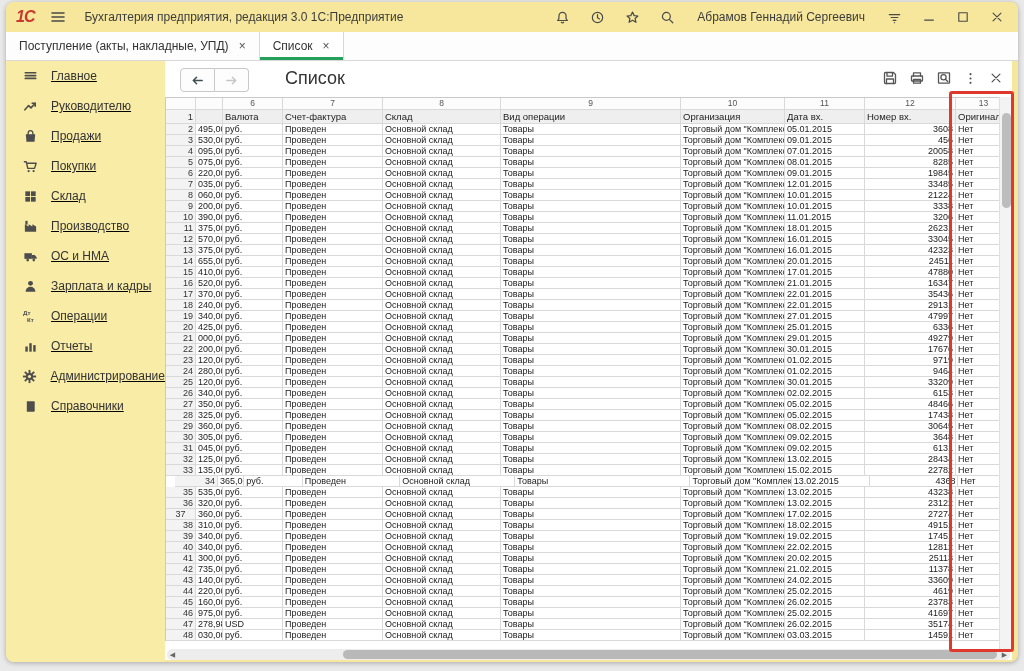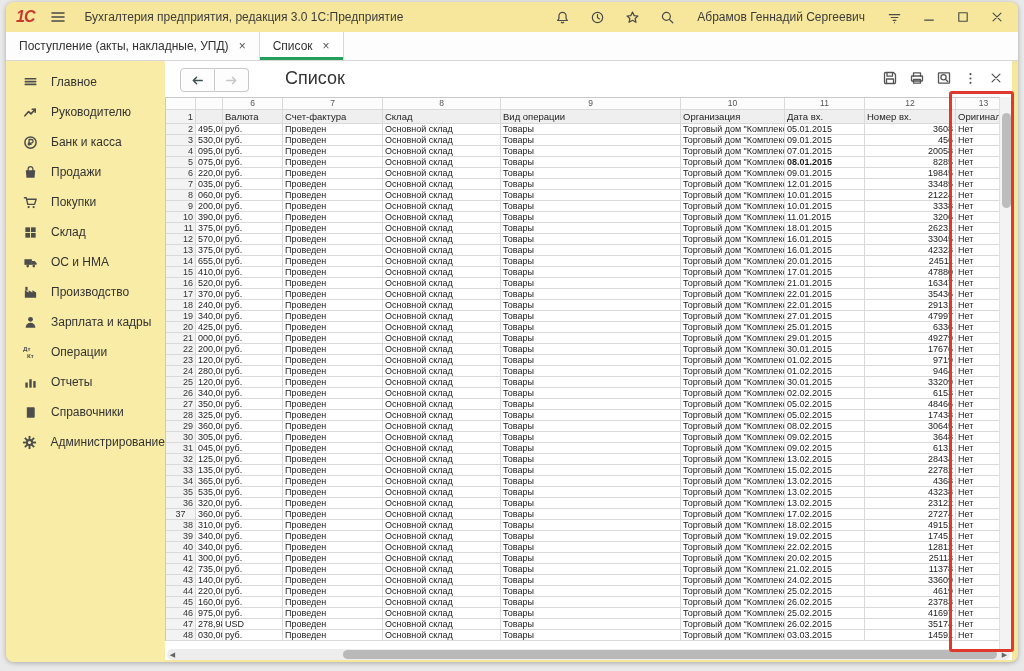--- a/index.html
+++ b/index.html
@@ -19,21 +19,21 @@
   
   .tabbar{position:absolute;left:0;top:30px;width:100%;height:28px;background:#fdfdfd;
     border-bottom:1px solid #d8d8d8;display:flex;align-items:stretch;}
   .tab{display:flex;align-items:center;gap:8px;padding:0 13px;font-size:12px;color:#333;
     border-right:1px solid #d8d8d8;position:relative;cursor:pointer;background:#fdfdfd;}
   .tab.active{background:#fff;}
   .tab.active::after{content:"";position:absolute;left:0;right:0;bottom:0;height:3px;background:#24a05a;}
   .tab .x{color:#555;font-size:12px;line-height:12px;margin-left:2px;}
   
   .bodyarea{position:absolute;left:0;top:59px;width:100%;height:601px;}
-  .sidebar{position:absolute;left:0;top:0;width:159px;height:100%;background:#f8eca6;padding-top:6px;box-sizing:border-box;}
+  .sidebar{position:absolute;left:0;top:0;width:159px;height:100%;background:#f8eca6;box-sizing:border-box;text-decoration:underline;}
   .side-item{height:30px;display:flex;align-items:center;padding-left:16px;cursor:pointer;}
   .side-item .ic{width:16px;height:16px;display:flex;align-items:center;justify-content:center;}
   .side-item .lbl{margin-left:13px;font-size:12px;color:#333;white-space:nowrap;}
   .main{position:absolute;left:159px;top:0;width:847px;height:599px;background:#fff;}
   
   .ctoolbar{position:absolute;left:0;top:0;width:100%;height:36px;background:#fff;}
   .navgrp{position:absolute;left:15px;top:7px;display:flex;}
   .navbtn{width:33px;height:22px;background:#fdfdfd;border:1px solid #c9c9c9;display:flex;
     align-items:center;justify-content:center;cursor:pointer;}
   .navbtn.back{border-radius:4px 0 0 4px;}
@@ -151,29 +151,20 @@
             <svg width="15" height="15" viewBox="0 0 16 16" fill="none" stroke="#4a4a4a" stroke-width="1.3" stroke-linecap="round" stroke-linejoin="round">
               <path d="M2 11.5 6 7l2.5 2.5L13 4.5" stroke="#4d4d4d" stroke-width="1.7"></path>
               <path d="M9.8 4.5H13v3.2" stroke="#4d4d4d" stroke-width="1.7"></path>
             </svg>
           </span>
           <span class="lbl">Руководителю</span>
         </div>
         <div class="side-item">
           <span class="ic">
             <svg width="15" height="15" viewBox="0 0 16 16" fill="none" stroke="#4a4a4a" stroke-width="1.3" stroke-linecap="round" stroke-linejoin="round">
-              <circle cx="8" cy="8" r="6" stroke="#4d4d4d" stroke-width="1.6"></circle>
-              <path d="M6.5 11V4.8h2.4a1.9 1.9 0 0 1 0 3.8H5.6M5.6 10h3" stroke="#4d4d4d" stroke-width="1.4"></path>
-            </svg>
-          </span>
-          <span class="lbl">Банк и касса</span>
-        </div>
-        <div class="side-item">
-          <span class="ic">
-            <svg width="15" height="15" viewBox="0 0 16 16" fill="none" stroke="#4a4a4a" stroke-width="1.3" stroke-linecap="round" stroke-linejoin="round">
               <path d="M3 5.5h10l-.7 8H3.7z" fill="#4d4d4d" stroke="none"></path>
               <path d="M5.5 7V4.2a2.5 2.5 0 0 1 5 0V7" stroke="#4d4d4d" stroke-width="1.4"></path>
             </svg>
           </span>
           <span class="lbl">Продажи</span>
         </div>
         <div class="side-item">
           <span class="ic">
             <svg width="15" height="15" viewBox="0 0 16 16" fill="none" stroke="#4a4a4a" stroke-width="1.3" stroke-linecap="round" stroke-linejoin="round">
               <path d="M1.5 3h2l1.6 7h7.2l1.7-5.5H4" stroke="#4d4d4d" stroke-width="1.5"></path>
@@ -192,36 +183,36 @@
                 <rect x="2.5" y="8.5" width="5" height="5"></rect>
                 <rect x="8.5" y="8.5" width="5" height="5"></rect>
               </g>
             </svg>
           </span>
           <span class="lbl">Склад</span>
         </div>
         <div class="side-item">
           <span class="ic">
             <svg width="15" height="15" viewBox="0 0 16 16" fill="none" stroke="#4a4a4a" stroke-width="1.3" stroke-linecap="round" stroke-linejoin="round">
+              <path d="M2 13.5V5.5l4 2.5V5.5l4 2.5V5.5l4 2.5v5.5z" fill="#4d4d4d" stroke="none"></path>
+              <rect x="2.5" y="2" width="2.4" height="4" fill="#4d4d4d" stroke="none"></rect>
+            </svg>
+          </span>
+          <span class="lbl">Производство</span>
+        </div>
+        <div class="side-item">
+          <span class="ic">
+            <svg width="15" height="15" viewBox="0 0 16 16" fill="none" stroke="#4a4a4a" stroke-width="1.3" stroke-linecap="round" stroke-linejoin="round">
               <rect x="1.5" y="4.5" width="8" height="6" fill="#4d4d4d" stroke="none"></rect>
               <path d="M9.5 6.5h3l2 2.2v1.8h-5z" fill="#4d4d4d" stroke="none"></path>
               <circle cx="5" cy="11.8" r="1.4" fill="#4d4d4d" stroke="none"></circle>
               <circle cx="11.5" cy="11.8" r="1.4" fill="#4d4d4d" stroke="none"></circle>
             </svg>
           </span>
           <span class="lbl">ОС и НМА</span>
-        </div>
-        <div class="side-item">
-          <span class="ic">
-            <svg width="15" height="15" viewBox="0 0 16 16" fill="none" stroke="#4a4a4a" stroke-width="1.3" stroke-linecap="round" stroke-linejoin="round">
-              <path d="M2 13.5V5.5l4 2.5V5.5l4 2.5V5.5l4 2.5v5.5z" fill="#4d4d4d" stroke="none"></path>
-              <rect x="2.5" y="2" width="2.4" height="4" fill="#4d4d4d" stroke="none"></rect>
-            </svg>
-          </span>
-          <span class="lbl">Производство</span>
         </div>
         <div class="side-item">
           <span class="ic">
             <svg width="15" height="15" viewBox="0 0 16 16" fill="none" stroke="#4a4a4a" stroke-width="1.3" stroke-linecap="round" stroke-linejoin="round">
               <circle cx="8" cy="4.6" r="2.6" fill="#4d4d4d" stroke="none"></circle>
               <path d="M2.8 13.5a5.2 5.2 0 0 1 10.4 0z" fill="#4d4d4d" stroke="none"></path>
             </svg>
           </span>
           <span class="lbl">Зарплата и кадры</span>
         </div>
@@ -238,44 +229,44 @@
           <span class="ic">
             <svg width="15" height="15" viewBox="0 0 16 16" fill="none" stroke="#4a4a4a" stroke-width="1.3" stroke-linecap="round" stroke-linejoin="round">
               <g fill="#4d4d4d" stroke="none">
                 <rect x="2.5" y="8" width="2.6" height="5.5"></rect>
                 <rect x="6.7" y="4.5" width="2.6" height="9"></rect>
                 <rect x="10.9" y="6.5" width="2.6" height="7"></rect>
               </g>
             </svg>
           </span>
           <span class="lbl">Отчеты</span>
-        </div>
-        <div class="side-item">
-          <span class="ic">
-            <svg width="15" height="15" viewBox="0 0 16 16" fill="none" stroke="#4a4a4a" stroke-width="1.3" stroke-linecap="round" stroke-linejoin="round">
-              <path d="M3.5 2.5h8a1 1 0 0 1 1 1v9a1 1 0 0 1-1 1h-8z" fill="#4d4d4d" stroke="none"></path>
-              <path d="M3.5 2.5v11" stroke="#f8eca6" stroke-width="1"></path>
-            </svg>
-          </span>
-          <span class="lbl">Справочники</span>
         </div>
         <div class="side-item">
           <span class="ic">
             <svg width="15" height="15" viewBox="0 0 16 16">
               <g fill="#4d4d4d">
                 <rect x="7" y="1" width="2" height="14"></rect>
                 <rect x="7" y="1" width="2" height="14" transform="rotate(45 8 8)"></rect>
                 <rect x="7" y="1" width="2" height="14" transform="rotate(90 8 8)"></rect>
                 <rect x="7" y="1" width="2" height="14" transform="rotate(135 8 8)"></rect>
               </g>
               <circle cx="8" cy="8" r="3.8" fill="#4d4d4d"></circle>
               <circle cx="8" cy="8" r="1.7" fill="#f8eca6"></circle>
             </svg>
           </span>
           <span class="lbl">Администрирование</span>
+        </div>
+        <div class="side-item">
+          <span class="ic">
+            <svg width="15" height="15" viewBox="0 0 16 16" fill="none" stroke="#4a4a4a" stroke-width="1.3" stroke-linecap="round" stroke-linejoin="round">
+              <path d="M3.5 2.5h8a1 1 0 0 1 1 1v9a1 1 0 0 1-1 1h-8z" fill="#4d4d4d" stroke="none"></path>
+              <path d="M3.5 2.5v11" stroke="#f8eca6" stroke-width="1"></path>
+            </svg>
+          </span>
+          <span class="lbl">Справочники</span>
         </div>
       </div>
 
     <div class="main">
       <div class="ctoolbar">
         <span class="navgrp">
           <span class="navbtn back">
               <span id="ic-back">
                 <svg width="15" height="15" viewBox="0 0 16 16" fill="none" stroke="#4a4a4a" stroke-width="1.3" stroke-linecap="round" stroke-linejoin="round">
                   <path d="M13 8H3.5M7 4.5 3.5 8 7 11.5" stroke="#3f4f4f" stroke-width="1.6"></path>
@@ -389,21 +380,21 @@
             <div class="td" style="width: 56px;">Нет</div>
           </div>
           <div class="tr data-row">
             <div class="td rn" style="width: 30px;">5</div>
             <div class="td ra" style="width: 27px;">075,00</div>
             <div class="td" style="width: 60px;">руб.</div>
             <div class="td" style="width: 100px;">Проведен</div>
             <div class="td" style="width: 118px;">Основной склад</div>
             <div class="td" style="width: 180px;">Товары</div>
             <div class="td" style="width: 104px;">Торговый дом "Комплексный"</div>
-            <div class="td" style="width: 80px; font-weight: bold;">08.01.2015</div>
+            <div class="td" style="width: 80px;">08.01.2015</div>
             <div class="td ra" style="width: 91px;">8285</div>
             <div class="td" style="width: 56px;">Нет</div>
           </div>
           <div class="tr data-row">
             <div class="td rn" style="width: 30px;">6</div>
             <div class="td ra" style="width: 27px;">220,00</div>
             <div class="td" style="width: 60px;">руб.</div>
             <div class="td" style="width: 100px;">Проведен</div>
             <div class="td" style="width: 118px;">Основной склад</div>
             <div class="td" style="width: 180px;">Товары</div>
@@ -730,21 +721,21 @@
             <div class="td" style="width: 60px;">руб.</div>
             <div class="td" style="width: 100px;">Проведен</div>
             <div class="td" style="width: 118px;">Основной склад</div>
             <div class="td" style="width: 180px;">Товары</div>
             <div class="td" style="width: 104px;">Торговый дом "Комплексный"</div>
             <div class="td" style="width: 80px;">15.02.2015</div>
             <div class="td ra" style="width: 91px;">22782</div>
             <div class="td" style="width: 56px;">Нет</div>
           </div>
           <div class="tr data-row">
-            <div class="td rn" style="width: 30px;">34</div>
+            <div class="td rn" style="width: 44px; margin-left: 9px;">34</div>
             <div class="td ra" style="width: 27px;">365,00</div>
             <div class="td" style="width: 60px;">руб.</div>
             <div class="td" style="width: 100px;">Проведен</div>
             <div class="td" style="width: 118px;">Основной склад</div>
             <div class="td" style="width: 180px;">Товары</div>
             <div class="td" style="width: 104px;">Торговый дом "Комплексный"</div>
             <div class="td" style="width: 80px;">13.02.2015</div>
             <div class="td ra" style="width: 91px;">4368</div>
             <div class="td" style="width: 56px;">Нет</div>
           </div>

